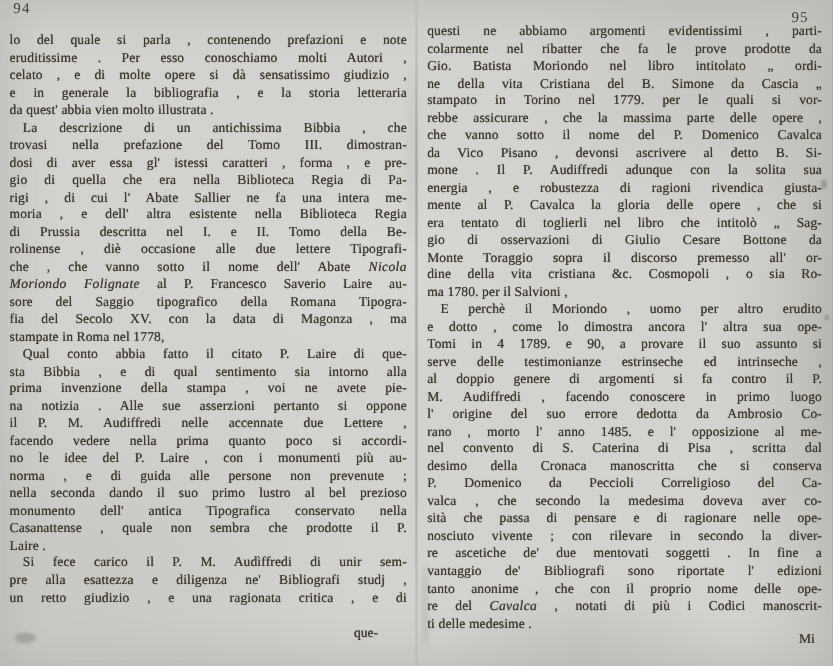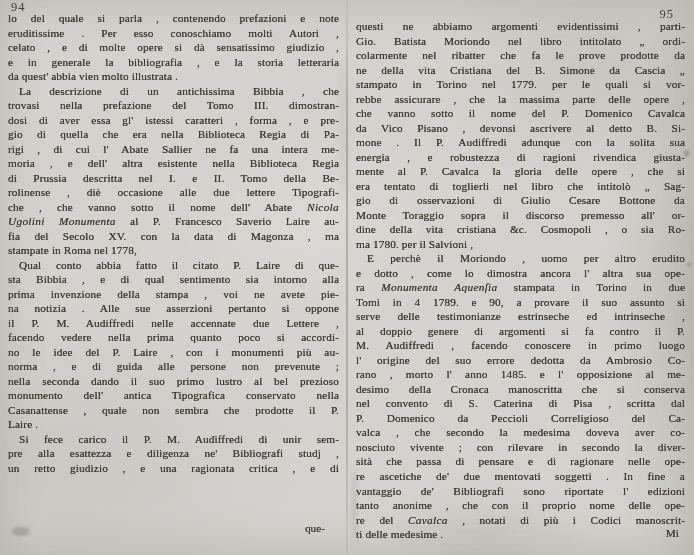--- a/index.html
+++ b/index.html
@@ -40,21 +40,21 @@
   .pagenum {
     position: absolute;
     font-size: 12.5px;
     letter-spacing: 1px;
     color: #444035;
   }
   .page-left  .pagenum { top: 0px; left: 3px; }
   .page-right .pagenum { top: 7px; right: 13px; }
 
   .text { position: absolute; left: 0; right: 0; }
-  .page-left  .text { top: 11px; left: 0px;  width: 331px; }
+  .page-left  .text { top: 27px; left: 0px;  width: 331px; }
   .page-right .text { top: 19px; left: 2px;  width: 329px; }
 
   .line {
     height: 14.52px;
     line-height: 14.52px;
     font-size: 11.3px;
     letter-spacing: 0.1px;
     overflow: hidden;
     text-align: justify;
     text-align-last: justify;
@@ -62,21 +62,21 @@
   }
   .line.short { text-align: left; text-align-last: left; }
   .para.indent .line:first-child { text-indent: 11px; }
   .line i { font-style: italic; letter-spacing: 0.3px; }
 
   .catchword {
     position: absolute;
     font-size: 11.3px;
     text-shadow: 0 0 0.6px rgba(58,53,44,0.85);
   }
-  .page-left  .catchword { top: 522px; right: 16px; }
+  .page-left  .catchword { top: 522px; right: 26px; }
   .page-right .catchword { top: 527px; right: 8px; }
 
   
   .speck { position: absolute; border-radius: 50%; pointer-events: none; }
   .s1 { left: 12px;  top: 527px; width: 18px; height: 9px;  background: rgba(95,92,84,0.30); filter: blur(1.5px); }
   .s2 { left: 684px; top: 150px; width: 5px;  height: 7px;  background: rgba(90,86,76,0.35); filter: blur(1px); }
   .s3 { left: 687px; top: 262px; width: 4px;  height: 5px;  background: rgba(90,86,76,0.30); filter: blur(1px); }
   .s4 { left: 340px; top: 60px;  width: 6px;  height: 140px; background: rgba(120,115,105,0.10); filter: blur(3px); }
   .s5 { left: 352px; top: 470px; width: 5px;  height: 70px; background: rgba(100,95,86,0.16); filter: blur(2px); }
 </style>
@@ -105,21 +105,22 @@
         <div class="para indent">
           <div class="line">La descrizione di un antichissima Bibbia , che</div>
           <div class="line">trovasi nella prefazione del Tomo III. dimostran-</div>
           <div class="line">dosi di aver essa gl' istessi caratteri , forma , e pre-</div>
           <div class="line">gio di quella che era nella Biblioteca Regia di Pa-</div>
           <div class="line">rigi , di cui l' Abate Sallier ne fa una intera me-</div>
           <div class="line">moria , e dell' altra esistente nella Biblioteca Regia</div>
           <div class="line">di Prussia descritta nel I. e II. Tomo della Be-</div>
           <div class="line">rolinense , diè occasione alle due lettere Tipografi-</div>
           <div class="line">che , che vanno sotto il nome dell' Abate <i>Nicola</i></div>
-          <div class="line"><i>Ugolini Monumenta</i> al P. Francesco Saverio Laire au-</div>
+          <div class="line"><i>Moriondo Folignate</i> al P. Francesco Saverio Laire au-</div>
+          <div class="line">sore del Saggio tipografico della Romana Tipogra-</div>
           <div class="line">fia del Secolo XV. con la data di Magonza , ma</div>
           <div class="line short">stampate in Roma nel 1778,</div>
         </div>
         <div class="para indent">
           <div class="line">Qual conto abbia fatto il citato P. Laire di que-</div>
           <div class="line">sta Bibbia , e di qual sentimento sia intorno alla</div>
           <div class="line">prima invenzione della stampa , voi ne avete pie-</div>
           <div class="line">na notizia . Alle sue asserzioni pertanto si oppone</div>
           <div class="line">il P. M. Audiffredi nelle accennate due Lettere ,</div>
           <div class="line">facendo vedere nella prima quanto poco si accordi-</div>
@@ -137,52 +138,51 @@
         </div>
       </div>
     <div class="catchword">que-</div>
   </section>
 
   <section class="page page-right">
     <div class="pagenum">95</div>
     <div class="text">
         <div class="para">
           <div class="line">questi ne abbiamo argomenti evidentissimi , parti-</div>
+          <div class="line">colarmente nel ribatter che fa le prove prodotte da</div>
           <div class="line">Gio. Batista Moriondo nel libro intitolato „ ordi-</div>
-          <div class="line">colarmente nel ribatter che fa le prove prodotte da</div>
           <div class="line">ne della vita Cristiana del B. Simone da Cascia „</div>
           <div class="line">stampato in Torino nel 1779. per le quali si vor-</div>
           <div class="line">rebbe assicurare , che la massima parte delle opere ,</div>
           <div class="line">che vanno sotto il nome del P. Domenico Cavalca</div>
           <div class="line">da Vico Pisano , devonsi ascrivere al detto B. Si-</div>
           <div class="line">mone . Il P. Audiffredi adunque con la solita sua</div>
           <div class="line">energia , e robustezza di ragioni rivendica giusta-</div>
           <div class="line">mente al P. Cavalca la gloria delle opere , che si</div>
           <div class="line">era tentato di toglierli nel libro che intitolò „ Sag-</div>
           <div class="line">gio di osservazioni di Giulio Cesare Bottone da</div>
           <div class="line">Monte Toraggio sopra il discorso premesso all' or-</div>
           <div class="line">dine della vita cristiana &amp;c. Cosmopoli , o sia Ro-</div>
           <div class="line short">ma 1780. per il Salvioni ,</div>
         </div>
         <div class="para indent">
           <div class="line">E perchè il Moriondo , uomo per altro erudito</div>
           <div class="line">e dotto , come lo dimostra ancora l' altra sua ope-</div>
-          <div class="line">ra <i>Monumenta Aquenſia</i> stampata in Torino in due</div>
           <div class="line">Tomi in 4 1789. e 90, a provare il suo assunto si</div>
           <div class="line">serve delle testimonianze estrinseche ed intrinseche ,</div>
           <div class="line">al doppio genere di argomenti si fa contro il P.</div>
           <div class="line">M. Audiffredi , facendo conoscere in primo luogo</div>
           <div class="line">l' origine del suo errore dedotta da Ambrosio Co-</div>
           <div class="line">rano , morto l' anno 1485. e l' opposizione al me-</div>
+          <div class="line">nel convento di S. Caterina di Pisa , scritta dal</div>
           <div class="line">desimo della Cronaca manoscritta che si conserva</div>
-          <div class="line">nel convento di S. Caterina di Pisa , scritta dal</div>
           <div class="line">P. Domenico da Peccioli Correligioso del Ca-</div>
           <div class="line">valca , che secondo la medesima doveva aver co-</div>
+          <div class="line">sità che passa di pensare e di ragionare nelle ope-</div>
           <div class="line">nosciuto vivente ; con rilevare in secondo la diver-</div>
-          <div class="line">sità che passa di pensare e di ragionare nelle ope-</div>
           <div class="line">re ascetiche de' due mentovati soggetti . In fine a</div>
           <div class="line">vantaggio de' Bibliografi sono riportate l' edizioni</div>
           <div class="line">tanto anonime , che con il proprio nome delle ope-</div>
           <div class="line">re del <i>Cavalca</i> , notati di più i Codici manoscrit-</div>
           <div class="line short">ti delle medesime .</div>
         </div>
       </div>
     <div class="catchword">Mi</div>
   </section>
 </div>

